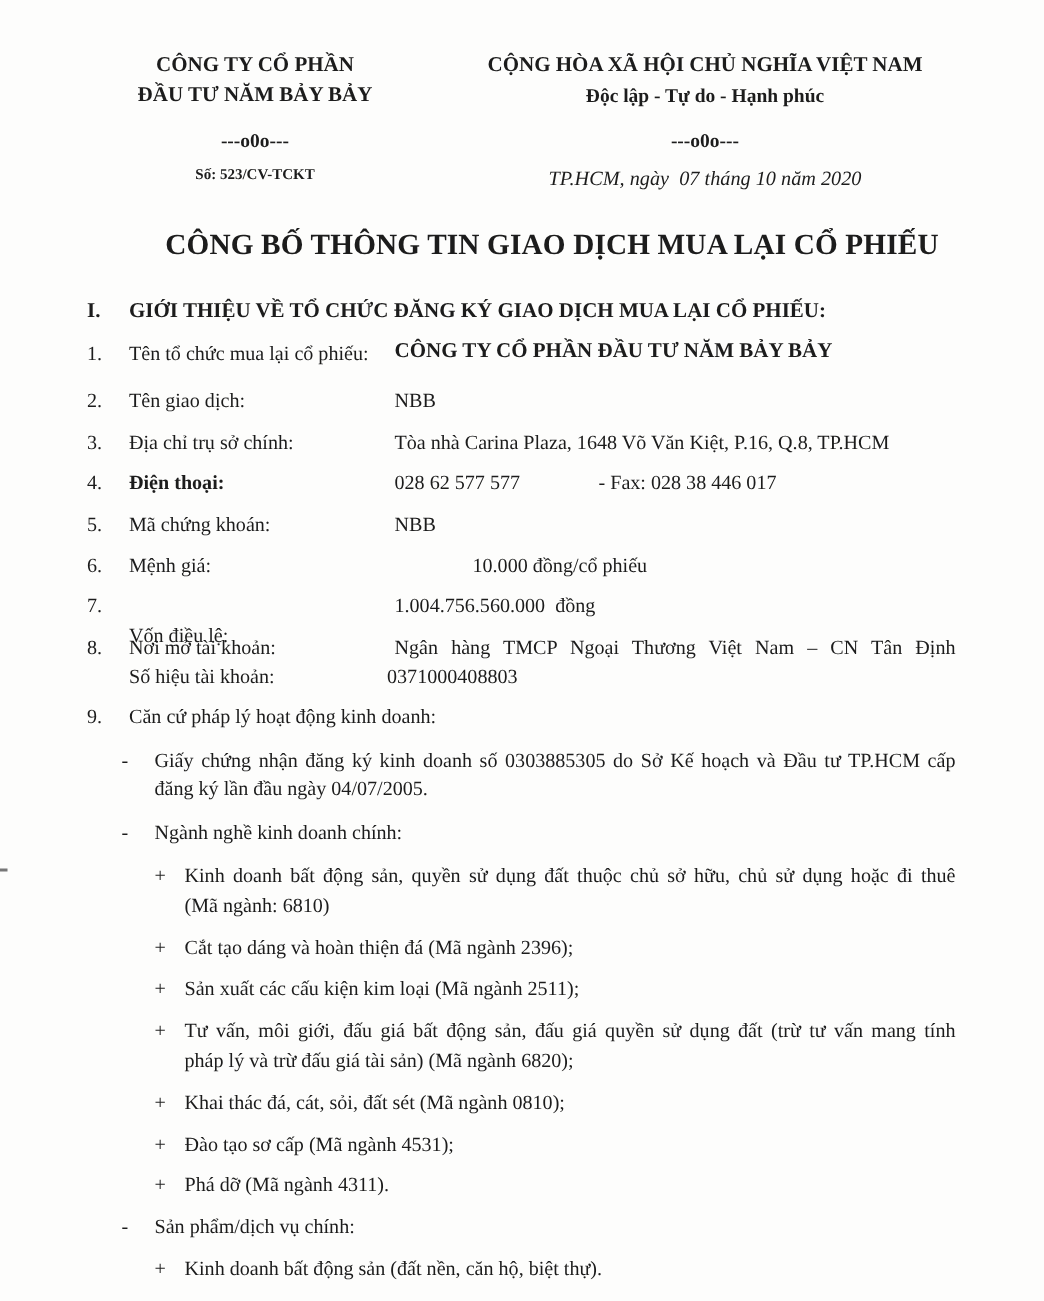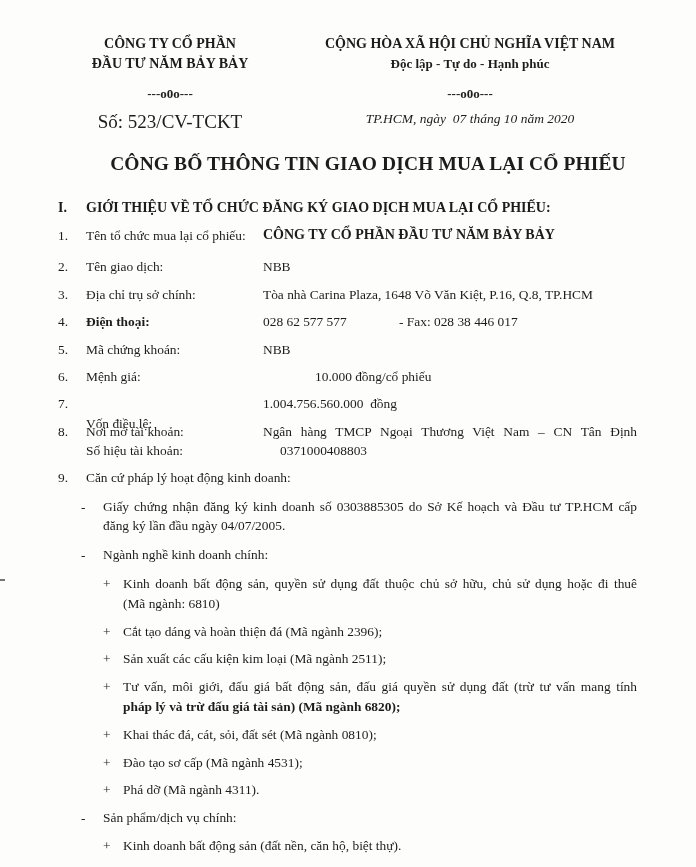--- a/index.html
+++ b/index.html
@@ -23,21 +23,21 @@
   .title { font-size: 19.5px; font-weight: bold; letter-spacing: 0.1px; }
   .sec { font-size: 14px; font-weight: bold; }
   .mark { position: absolute; left: 0; top: 579px; width: 5px; height: 2px; background: #777; }
 </style>
 </head>
 <body>
 
 <div class="abs center hdr" style="left:70px; top:34px; width:200px;">CÔNG TY CỔ PHẦN</div>
 <div class="abs center hdr" style="left:70px; top:54px; width:200px;">ĐẦU TƯ NĂM BẢY BẢY</div>
 <div class="abs center sub b" style="left:70px; top:86px; width:200px;">---o0o---</div>
-<div class="abs center sub" style="left:70px; top:111px; width:200px; font-size:19px;">Số: 523/CV-TCKT</div>
+<div class="abs center sub" style="left:70px; top:111px; width:200px; font-size:10px;font-weight:bold;">Số: 523/CV-TCKT</div>
 
 <div class="abs center hdr" style="left:310px; top:34px; width:320px;">CỘNG HÒA XÃ HỘI CHỦ NGHĨA VIỆT NAM</div>
 <div class="abs center sub b" style="left:310px; top:56px; width:320px;">Độc lập - Tự do - Hạnh phúc</div>
 <div class="abs center sub b" style="left:310px; top:86px; width:320px;">---o0o---</div>
 <div class="abs center sub i" style="left:310px; top:111px; width:320px; font-size:13.5px; white-space:pre;">TP.HCM, ngày  07 tháng 10 năm 2020</div>
 
 <div class="abs center title" style="left:0; top:153px; width:736px;">CÔNG BỐ THÔNG TIN GIAO DỊCH MUA LẠI CỔ PHIẾU</div>
 
 <div class="abs sec" style="left:58px; top:200px;">I.</div>
 <div class="abs sec" style="left:86px; top:200px;">GIỚI THIỆU VỀ TỔ CHỨC ĐĂNG KÝ GIAO DỊCH MUA LẠI CỔ PHIẾU:</div>
@@ -68,21 +68,21 @@
 <div class="val" style="left:275px; top:369px;margin-left:40px;">10.000 đồng/cổ phiếu</div>
 
 <div class="num" style="left:58px; top:396px;">7.</div>
 <div class="lbl" style="left:86px; top:396px;margin-top:20px;">Vốn điều lệ:</div>
 <div class="val" style="left:263px; top:396px; white-space:pre;">1.004.756.560.000  đồng</div>
 
 <div class="num" style="left:58px; top:424px;">8.</div>
 <div class="lbl" style="left:86px; top:424px;">Nơi mở tài khoản:</div>
 <div class="val" style="left:263px; top:424px; width:374px; text-align:justify; text-align-last:justify; white-space:normal;">Ngân hàng TMCP Ngoại Thương Việt Nam – CN Tân Định</div>
 <div class="lbl" style="left:86px; top:443px;">Số hiệu tài khoản:</div>
-<div class="val" style="left:280px; top:443px;">0371000408803</div>
+<div class="val" style="left:258px; top:443px;">0371000408803</div>
 
 <div class="num" style="left:58px; top:470px;">9.</div>
 <div class="lbl" style="left:86px; top:470px;">Căn cứ pháp lý hoạt động kinh doanh:</div>
 
 <div class="dash" style="left:81px; top:499px;">-</div>
 <div class="val" style="left:103px; top:499px; width:534px; text-align:justify; text-align-last:justify; white-space:normal;">Giấy chứng nhận đăng ký kinh doanh số 0303885305 do Sở Kế hoạch và Đầu tư TP.HCM cấp</div>
 <div class="val" style="left:103px; top:518px;">đăng ký lần đầu ngày 04/07/2005.</div>
 
 <div class="dash" style="left:81px; top:547px;">-</div>
 <div class="val" style="left:103px; top:547px;">Ngành nghề kinh doanh chính:</div>
@@ -92,21 +92,21 @@
 <div class="val" style="left:123px; top:596px;">(Mã ngành: 6810)</div>
 
 <div class="plus" style="left:103px; top:624px;">+</div>
 <div class="val" style="left:123px; top:624px;">Cắt tạo dáng và hoàn thiện đá (Mã ngành 2396);</div>
 
 <div class="plus" style="left:103px; top:651px;">+</div>
 <div class="val" style="left:123px; top:651px;">Sản xuất các cấu kiện kim loại (Mã ngành 2511);</div>
 
 <div class="plus" style="left:103px; top:679px;">+</div>
 <div class="val" style="left:123px; top:679px; width:514px; text-align:justify; text-align-last:justify; white-space:normal;">Tư vấn, môi giới, đấu giá bất động sản, đấu giá quyền sử dụng đất (trừ tư vấn mang tính</div>
-<div class="val" style="left:123px; top:699px;font-weight:bold;">pháp lý và trừ đấu giá tài sản) (Mã ngành 6820);</div>
+<div class="val" style="left:123px; top:699px;">pháp lý và trừ đấu giá tài sản) (Mã ngành 6820);</div>
 
 <div class="plus" style="left:103px; top:727px;">+</div>
 <div class="val" style="left:123px; top:727px;">Khai thác đá, cát, sỏi, đất sét (Mã ngành 0810);</div>
 
 <div class="plus" style="left:103px; top:755px;">+</div>
 <div class="val" style="left:123px; top:755px;">Đào tạo sơ cấp (Mã ngành 4531);</div>
 
 <div class="plus" style="left:103px; top:782px;">+</div>
 <div class="val" style="left:123px; top:782px;">Phá dỡ (Mã ngành 4311).</div>
 

